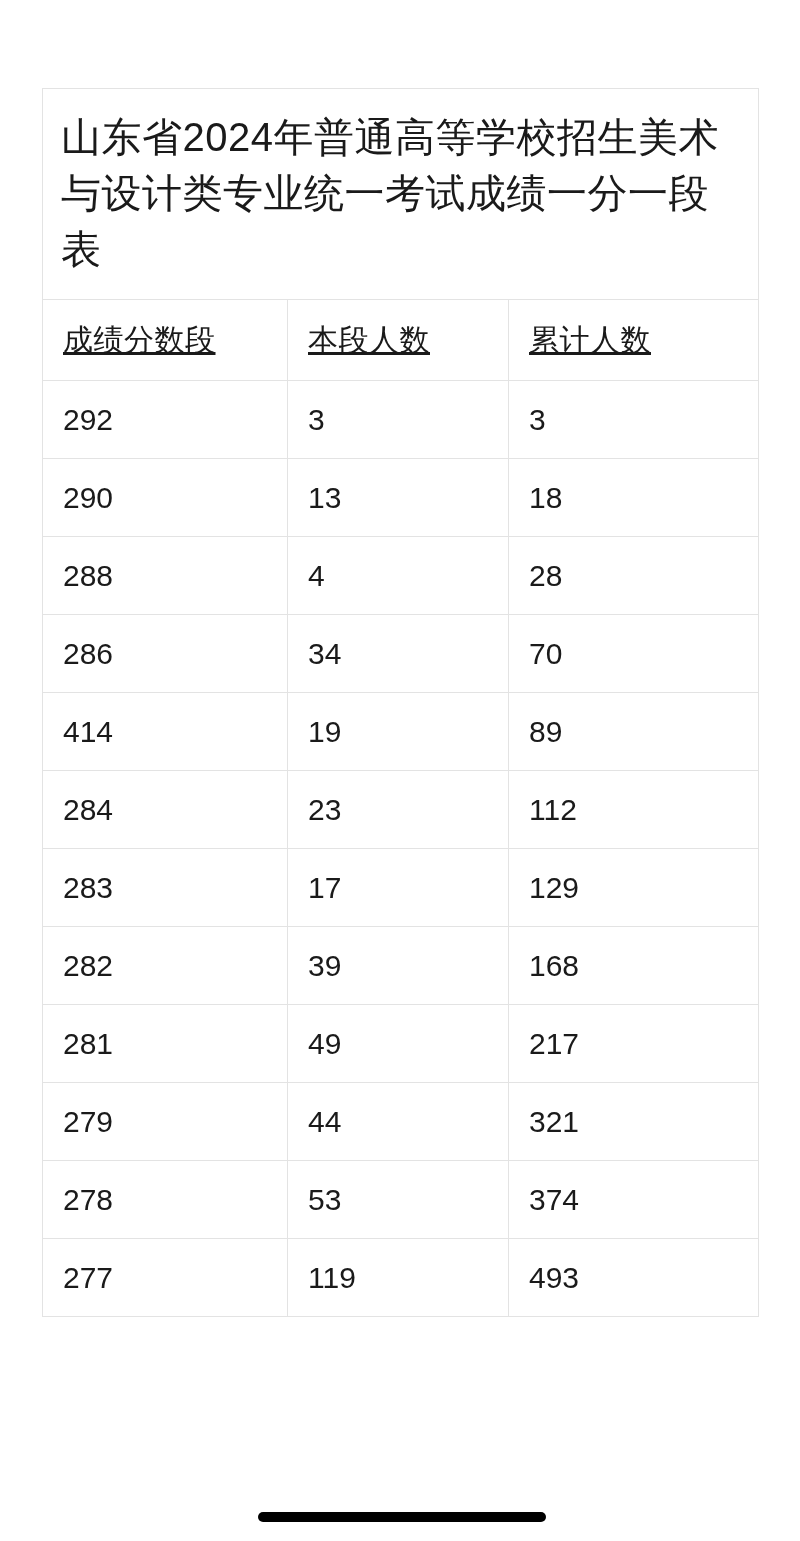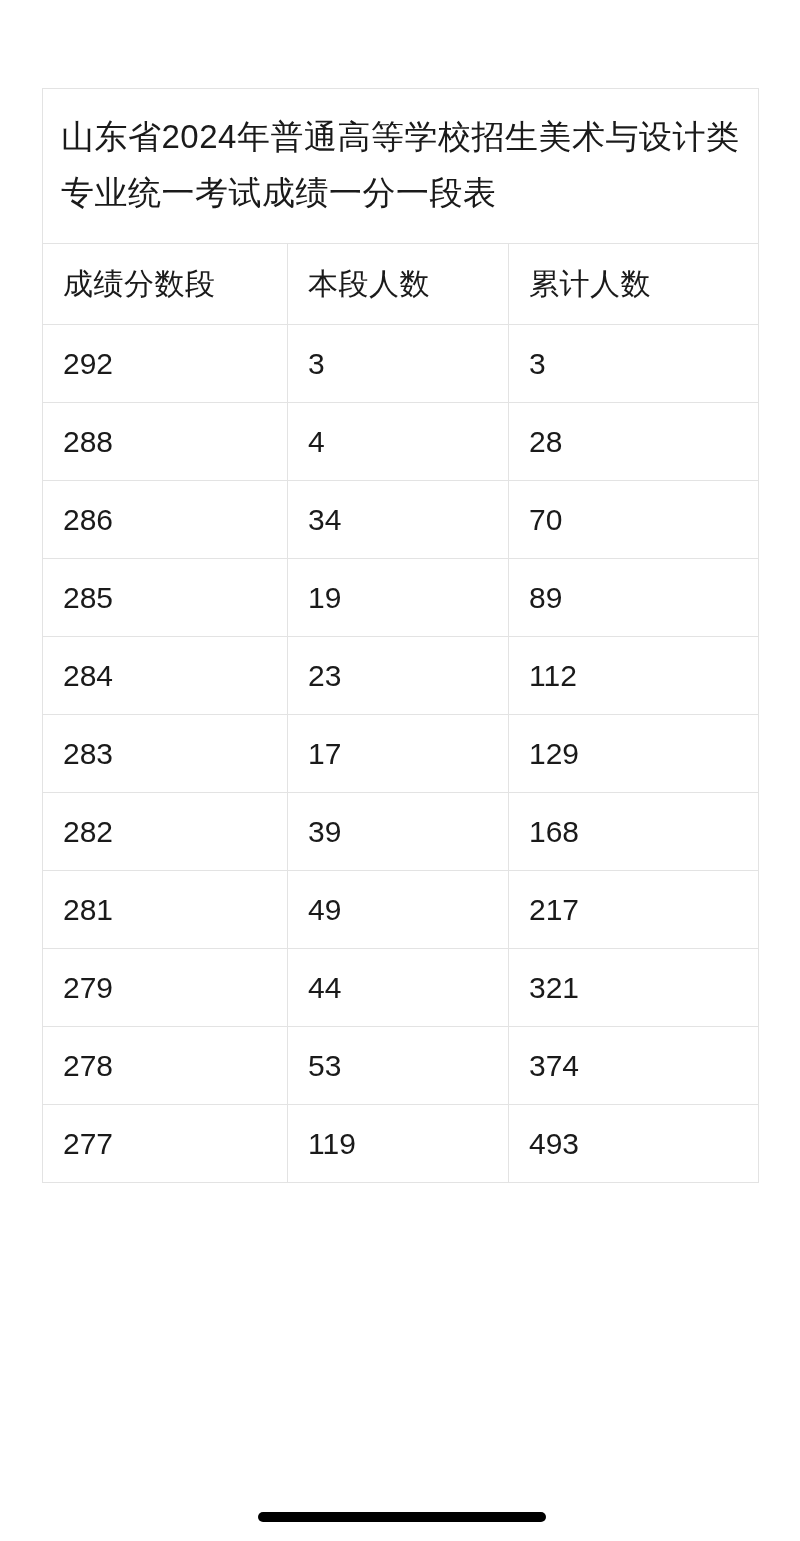--- a/index.html
+++ b/index.html
@@ -36,35 +36,36 @@
     padding: 0;
     vertical-align: middle;
     text-align: left;
     font-weight: 400;
     color: #1a1a1a;
   }
 
   
   .title-cell {
     padding: 20px 18px 22px 18px !important;
-    font-size: 33px;
+    font-size: 40px;
     line-height: 56px;
     letter-spacing: 0.5px;
     color: #1a1a1a;
     white-space: normal;
   }
 
   
   .head-cell {
     height: 80px;
     padding: 0 0 0 20px !important;
     font-size: 30px;
     line-height: 80px;
     letter-spacing: 0.5px;
     color: #1a1a1a;
+    text-decoration: underline;
   }
 
   
   .data-cell {
     height: 77px;
     padding: 0 0 0 20px !important;
     font-size: 30px;
     line-height: 77px;
     color: #1a1a1a;
     margin-top: 22px;
@@ -98,31 +99,36 @@
         <th class="head-cell">成绩分数段</th>
         <th class="head-cell">本段人数</th>
         <th class="head-cell">累计人数</th>
       </tr>
       <tr>
         <td class="data-cell">292</td>
         <td class="data-cell">3</td>
         <td class="data-cell">3</td>
       </tr>
       <tr>
+        <td class="data-cell">290</td>
+        <td class="data-cell">13</td>
+        <td class="data-cell">18</td>
+      </tr>
+      <tr>
         <td class="data-cell">288</td>
         <td class="data-cell">4</td>
         <td class="data-cell">28</td>
       </tr>
       <tr>
         <td class="data-cell">286</td>
         <td class="data-cell">34</td>
         <td class="data-cell">70</td>
       </tr>
       <tr>
-        <td class="data-cell">285</td>
+        <td class="data-cell">414</td>
         <td class="data-cell">19</td>
         <td class="data-cell">89</td>
       </tr>
       <tr>
         <td class="data-cell">284</td>
         <td class="data-cell">23</td>
         <td class="data-cell">112</td>
       </tr>
       <tr>
         <td class="data-cell">283</td>

